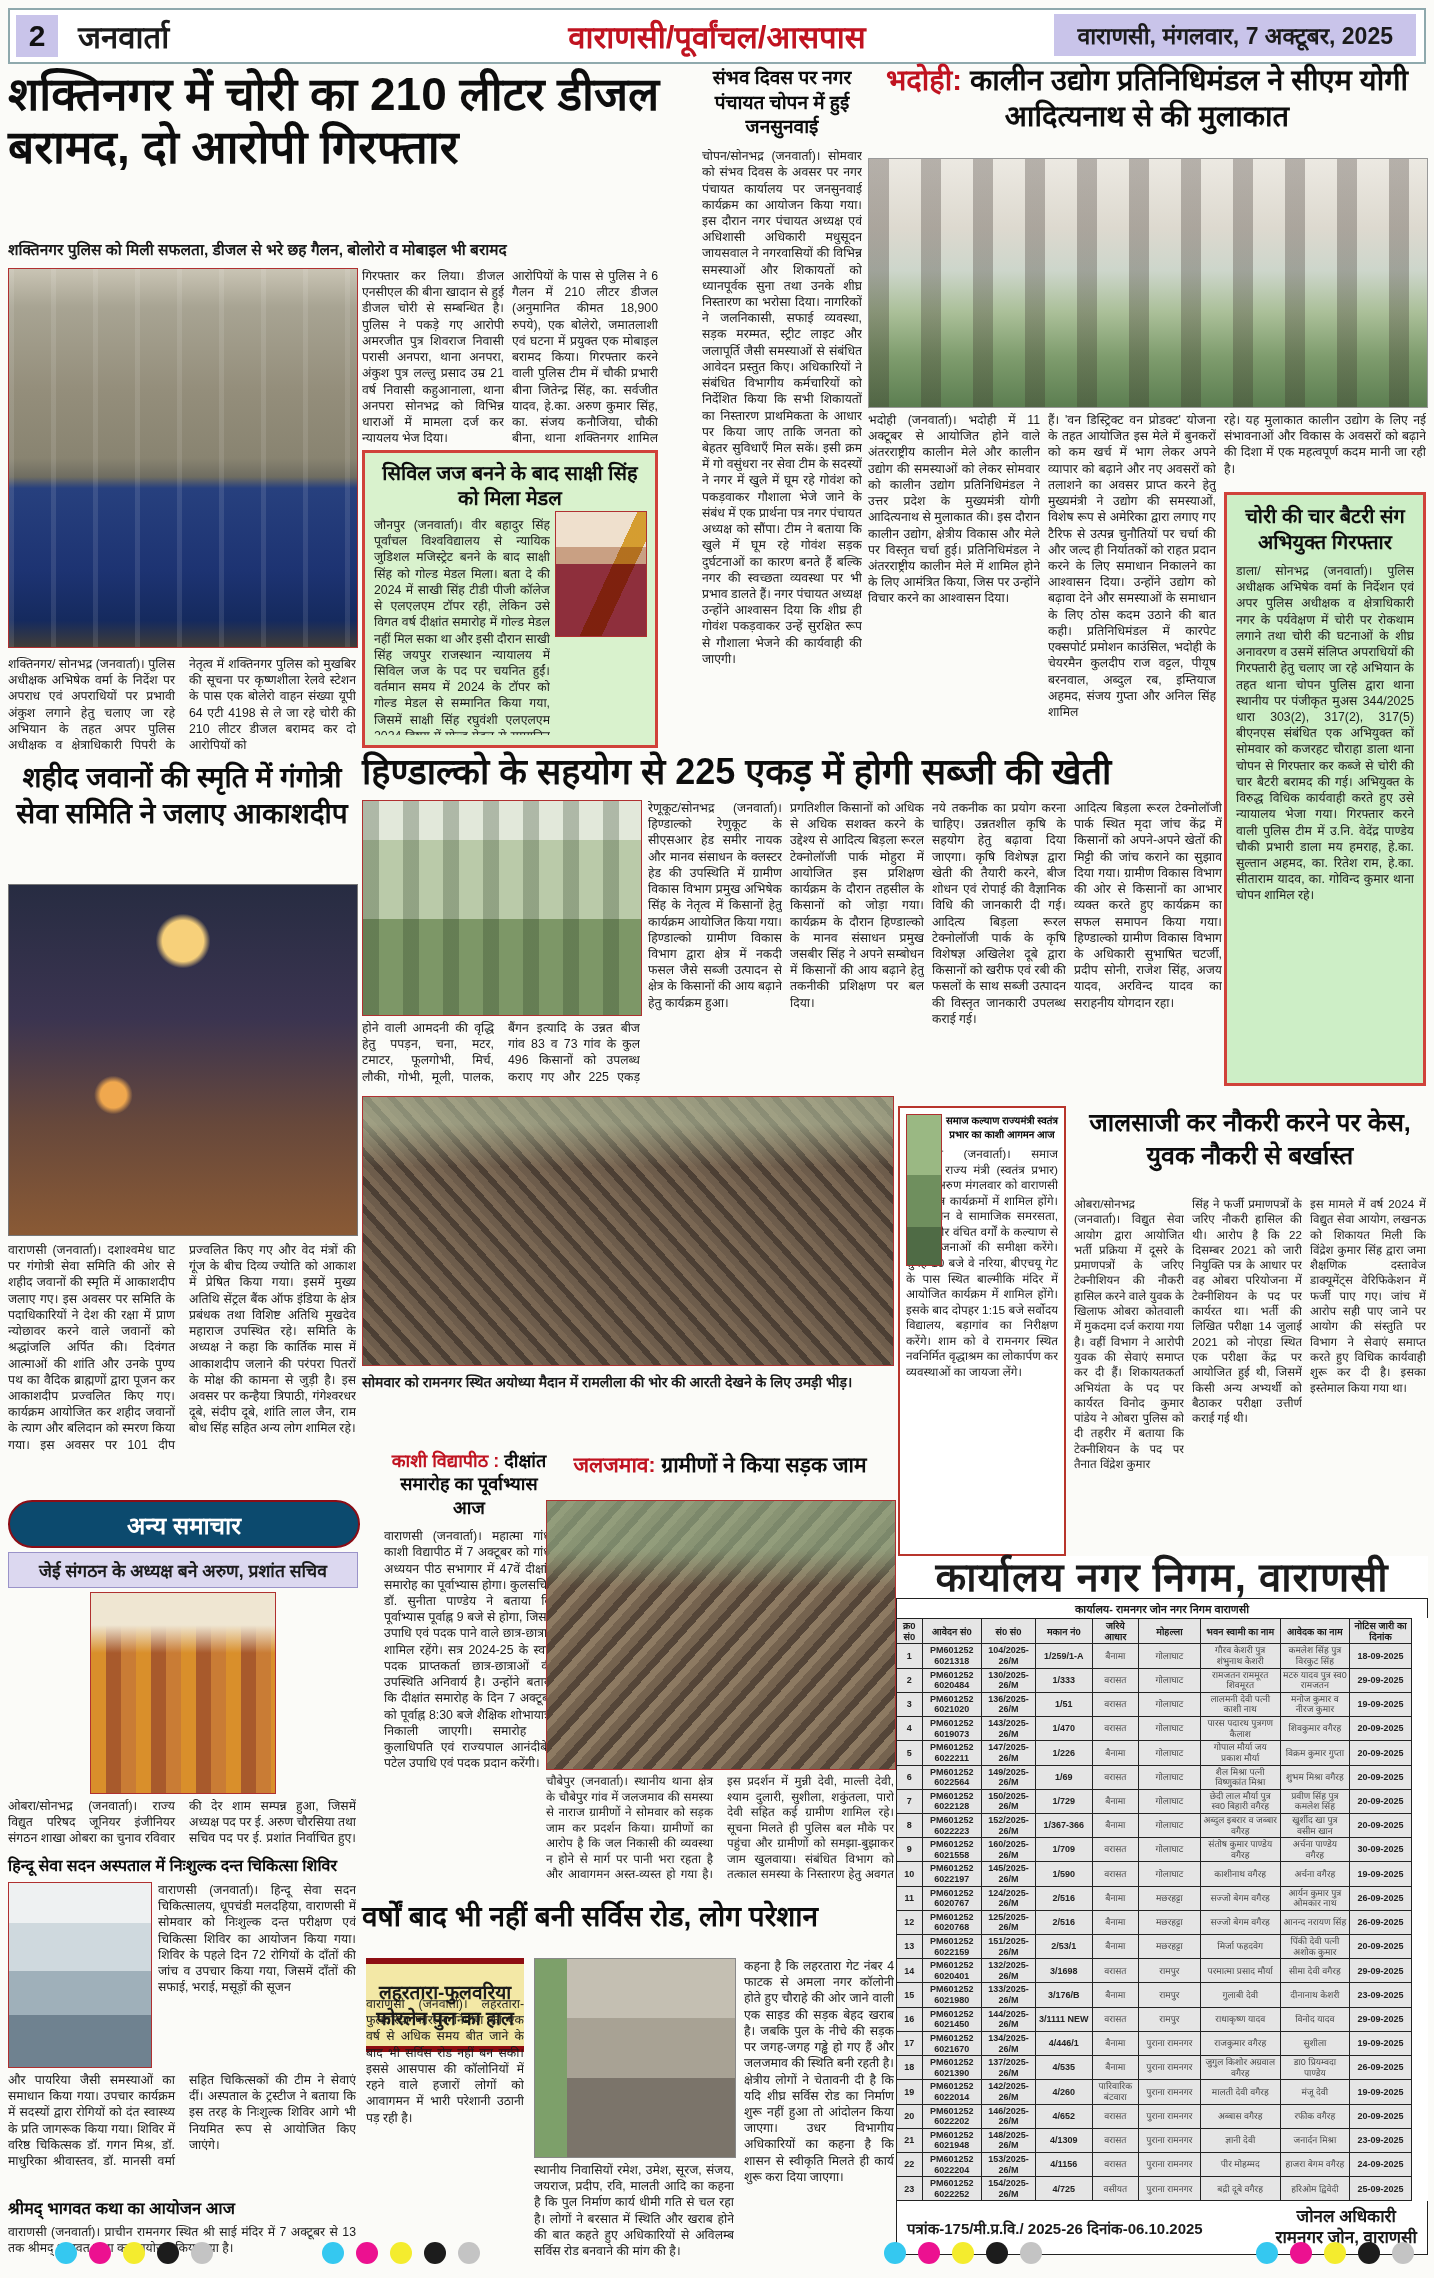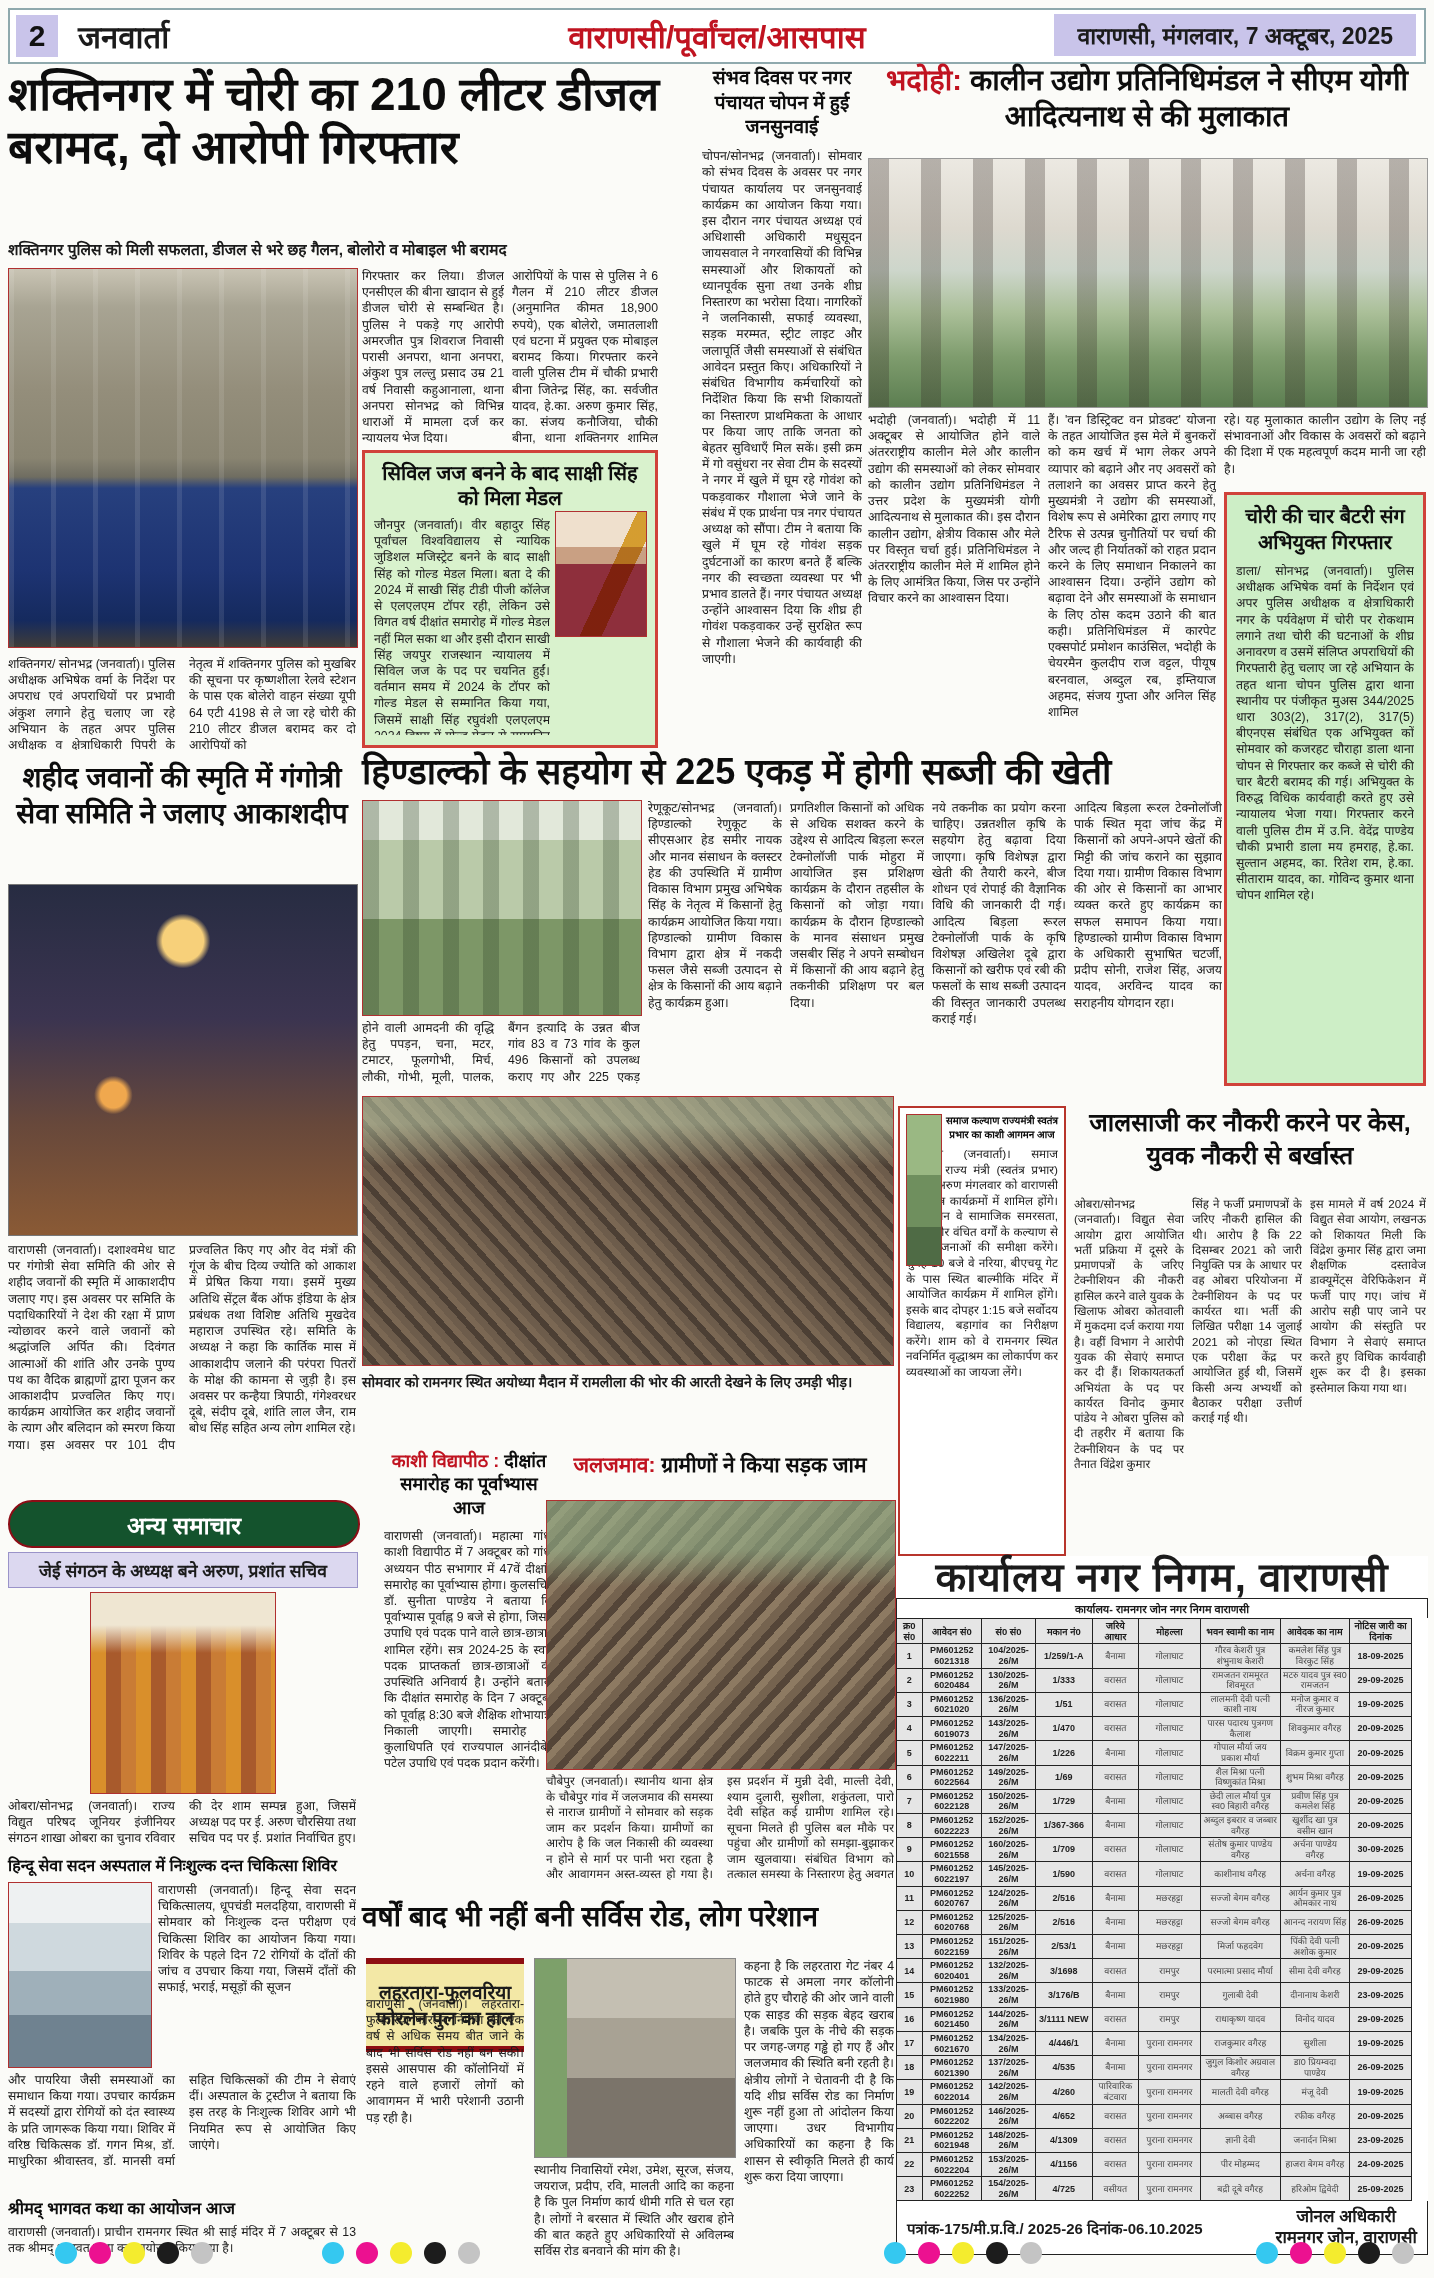--- a/index.html
+++ b/index.html
@@ -47,21 +47,21 @@
      linear-gradient(180deg,#efe6d2 0 16%,rgba(0,0,0,0) 30%),
      repeating-linear-gradient(90deg,#d98f2b 0 15px,#a85a2c 15px 30px,#c97c35 30px 45px);}
   .ph-hindu{background:linear-gradient(180deg,#eef1f2 0 22%,#cfd9de 22% 48%,#9fb0ba 48% 72%,#6f8290 72% 100%);}
   .ph-varsh{background:linear-gradient(90deg,#7da06a 0 16%,rgba(0,0,0,0) 16%),
      linear-gradient(180deg,#c4bfb2 0 30%,#a8a294 30% 60%,#7b746a 60% 100%);}
   .ph-samaj{background:linear-gradient(180deg,#9ab883 0 40%,#6f8f5e 40% 75%,#4f6b45 75% 100%);}
   
   .greenbox{background:#d9f2cd;border:3px solid #d0423a;padding:8px 9px;box-sizing:border-box;}
   .caption{font-size:14px;font-weight:700;}
   
-  #anya-banner{background:#14532d;color:#fff;border-radius:24px;display:flex;align-items:center;
+  #anya-banner{background:#0c4a6e;color:#fff;border-radius:24px;display:flex;align-items:center;
       justify-content:center;font-size:24px;font-weight:900;border:2px solid #8c0d16;}
   #je-bar{background:#dcd8f0;border:1.5px solid #9a93c9;display:flex;align-items:center;justify-content:center;
       font-size:17.5px;font-weight:900;}
   .subbox{background:#f3e8a6;border-top:6px solid #8e0e12;border-bottom:6px solid #8e0e12;
       display:flex;align-items:center;justify-content:center;text-align:center;
       font-size:19px;font-weight:900;padding:4px;box-sizing:border-box;}
   
   #ntable-wrap{background:#fff;}
   #ntable-title{font-size:40px;font-weight:900;text-align:center;letter-spacing:1px;line-height:1.05;}
   table.notice{border-collapse:collapse;width:516px;table-layout:fixed;background:#e5e5e5;}

